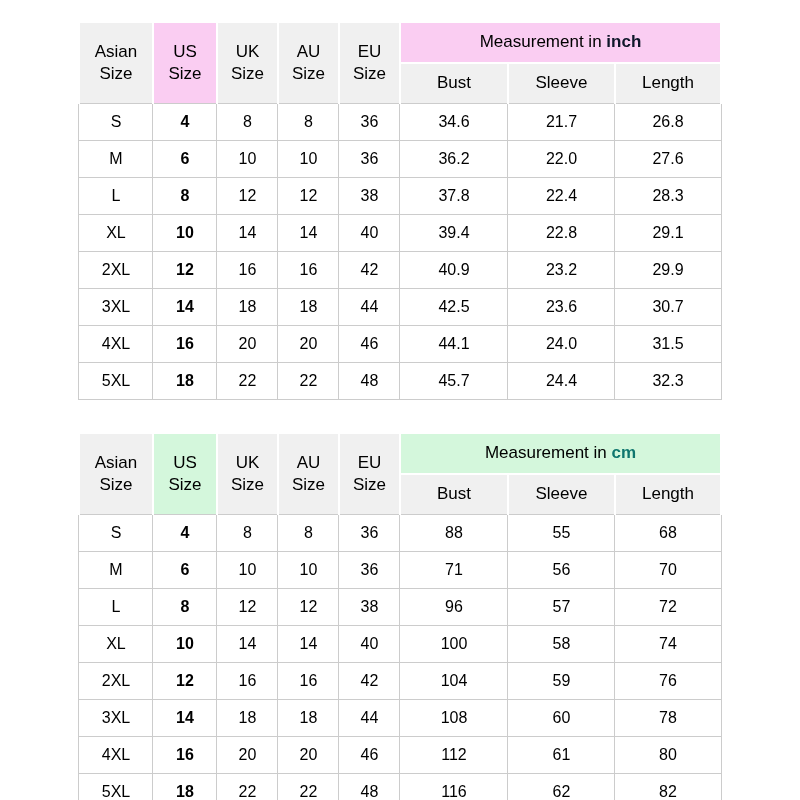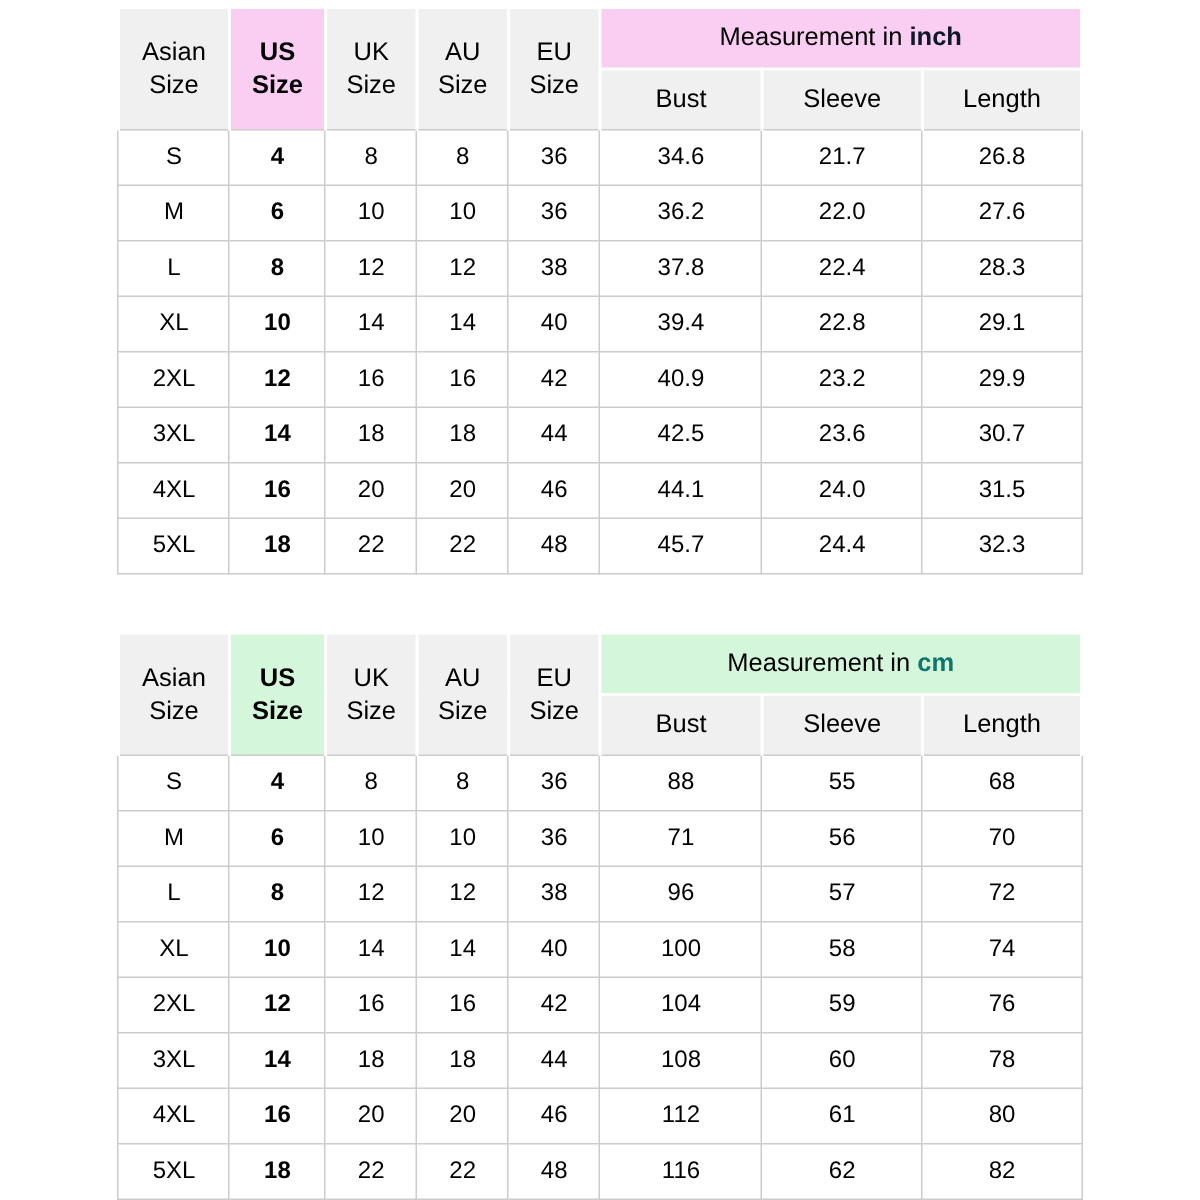--- a/index.html
+++ b/index.html
@@ -9,21 +9,21 @@
     width: 800px;
     height: 800px;
     font-family: "Liberation Sans", sans-serif;
     color: #000000;
     overflow: hidden;
   }
   .page {
     box-sizing: border-box;
     width: 800px;
     height: 800px;
-    padding-top: 4px;
+    padding-top: 21px;
     display: flex;
     flex-direction: column;
     align-items: center;
     gap: 16px;
   }
   .table-gap { height: 27px; }
 
   table.size-table {
     border-collapse: collapse;
     table-layout: fixed;
@@ -34,21 +34,21 @@
     border: 2px solid #ffffff;
     border-bottom: 1px solid #cccccc;
     font-weight: normal;
     font-size: 17px;
     line-height: 1.3;
     text-align: center;
     vertical-align: middle;
     white-space: pre-line;
     padding: 0;
   }
-  .size-table th.us-header { font-weight: bold; }
+  .size-table th.us-header { font-weight: normal; }
   .size-table th.measure-header { height: 39px; white-space: nowrap; }
   .size-table th.sub-header { height: 39px; text-align: center; }
   .size-table .unit { font-weight: bold; }
   .size-table td {
     border: 1px solid #cccccc;
     height: 36px;
     font-size: 16px;
     text-align: center;
     vertical-align: middle;
     padding: 0;

